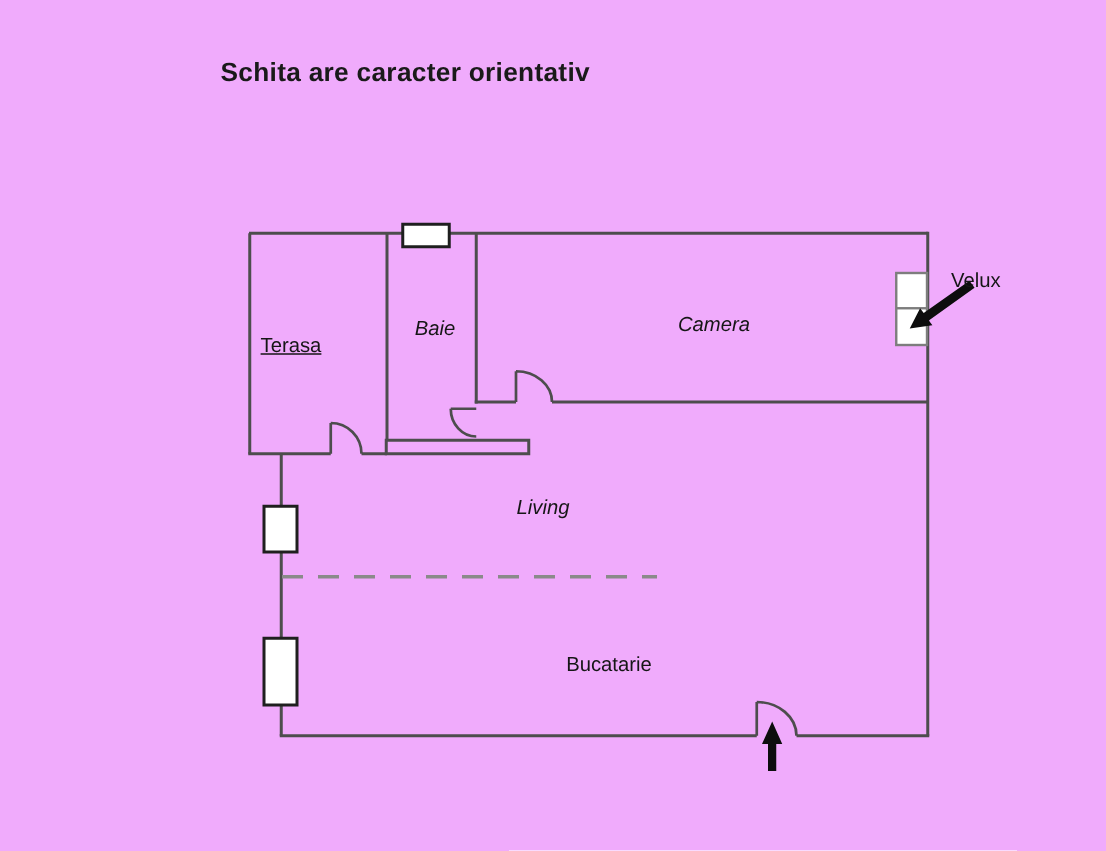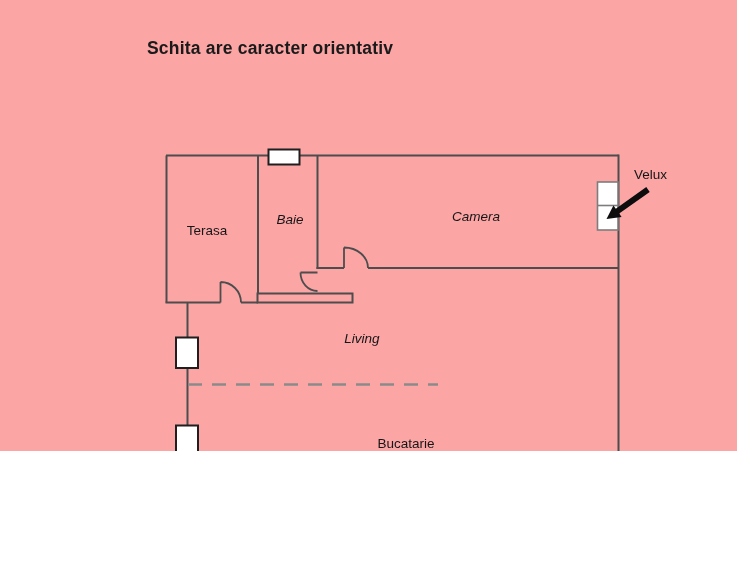--- a/index.html
+++ b/index.html
@@ -1,22 +1,22 @@
 <!DOCTYPE html>
 <html><head>
   <meta charset="utf-8">
   <style>
     * { margin: 0; padding: 0; box-sizing: border-box; }
     html, body { background: #ffffff; }
     body { font-family: "Liberation Sans", "DejaVu Sans", sans-serif; }
     .canvas {
       position: relative;
       width: 737px;
-      height: 451px;
-      background: #fca5a5;
+      height: 567px;
+      background: #f0abfc;
       overflow: hidden;
     }
     .page-title {
       position: absolute;
       left: 147px;
       top: 38px;
       font-size: 17.5px;
       font-weight: 600;
       letter-spacing: 0.2px;
       color: #1a1a1a;
@@ -33,20 +33,21 @@
       color: #161616;
       text-align: center;
       white-space: nowrap;
       transform: translate(-50%, -50%);
     }
     .annot-label {
       position: absolute;
       font-size: 13.5px;
       color: #161616;
       white-space: nowrap;
+      margin-top: 12px;
     }
   </style>
 </head>
 <body>
 
 <div class="canvas">
 
   <div class="page-title">Schita are caracter orientativ</div>
 
   <svg class="plan-svg" width="737" height="567" viewBox="0 0 737 567">
@@ -83,20 +84,20 @@
     </g>
 
     <path d="M188,384.5 H438" fill="none" stroke-width="2.4" stroke-dasharray="14,10" stroke="#8a8a8a"></path>
 
     <g stroke="none" fill="#0d0d0d">
       <polygon points="514.8,481 521.5,496 517.5,496 517.5,514 512,514 512,496 508,496"></polygon>
       <polygon points="606.5,219 621.6,216.9 619.2,213.6 649.7,191.9 646.3,187.1 615.8,208.7 613.4,205.5"></polygon>
     </g>
   </svg>
 
-  <div class="room-label" style="left:207px; top:230px;">Terasa</div>
+  <div class="room-label" style="left:194px; top:230px;text-decoration:underline;">Terasa</div>
   <div class="room-label" style="left:290px; top:219px;font-style:italic;">Baie</div>
   <div class="room-label" style="left:476px; top:216px;font-style:italic;">Camera</div>
   <div class="room-label" style="left:362px; top:338px;font-style:italic;">Living</div>
   <div class="room-label" style="left:406px; top:443px;">Bucatarie</div>
   <div class="annot-label" style="left:634px; top:167px;">Velux</div>
 
 </div>
 
 </body></html>

